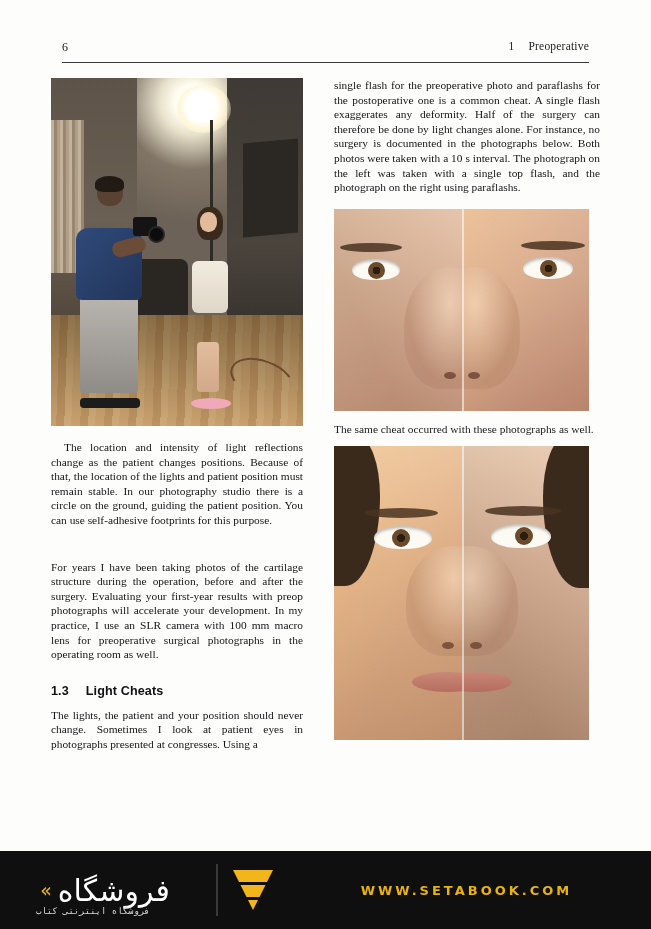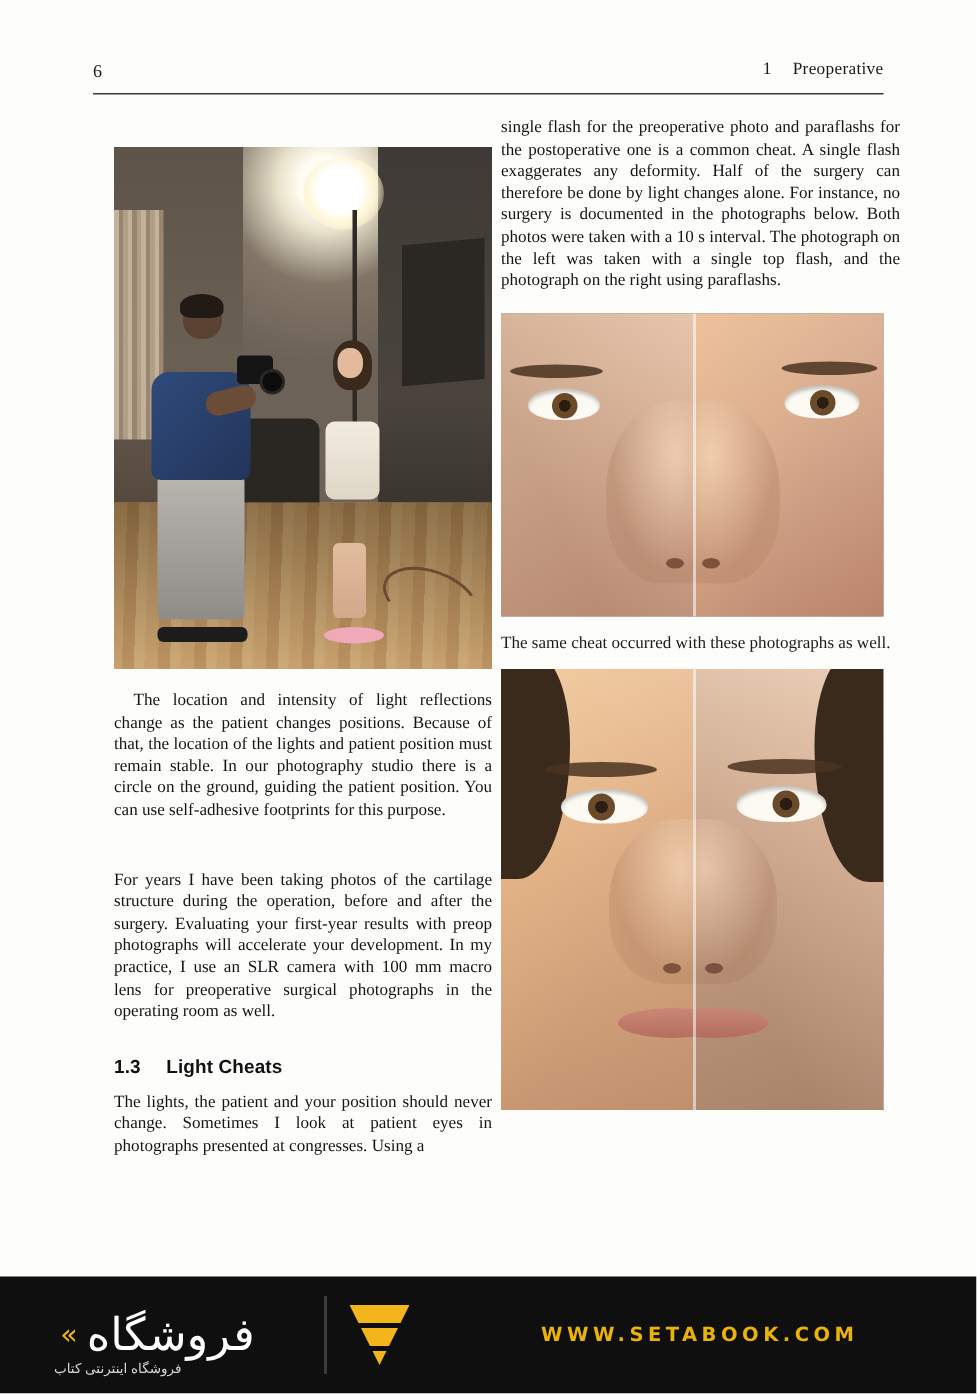--- a/index.html
+++ b/index.html
@@ -38,24 +38,23 @@
   }
   .header .pagenum { font-size: 12px; }
   .header .chap {
     display: flex;
     gap: 14px;
   }
   .header .chap .num { }
   
   .col-left {
     position: absolute;
-    left: 76px;
+    left: 51px;
     top: 78px;
     width: 252px;
-    margin-top: 20px;
   }
   .col-right {
     position: absolute;
     left: 334px;
     top: 78px;
     width: 266px;
   }
   p.body {
     margin: 0 0 0 0;
     font-size: 11.4px;
@@ -317,21 +316,21 @@
     color: #ffffff;
     font-size: 30px;
     letter-spacing: 1px;
     direction: rtl;
   }
   .logo-sub {
     position: absolute;
     bottom: 12px;
     left: 36px;
     color: #d8d8d8;
-    font-family: Liberation Sans, sans-serif;
+    font-family: Liberation Mono, monospace;
     font-size: 9px;
     direction: rtl;
   }
   .logo-chevrons {
     color: #f2b61c;
     font-size: 19px;
     margin-right: 6px;
     font-family: "DejaVu Sans", sans-serif;
   }
   .footer-divider {

